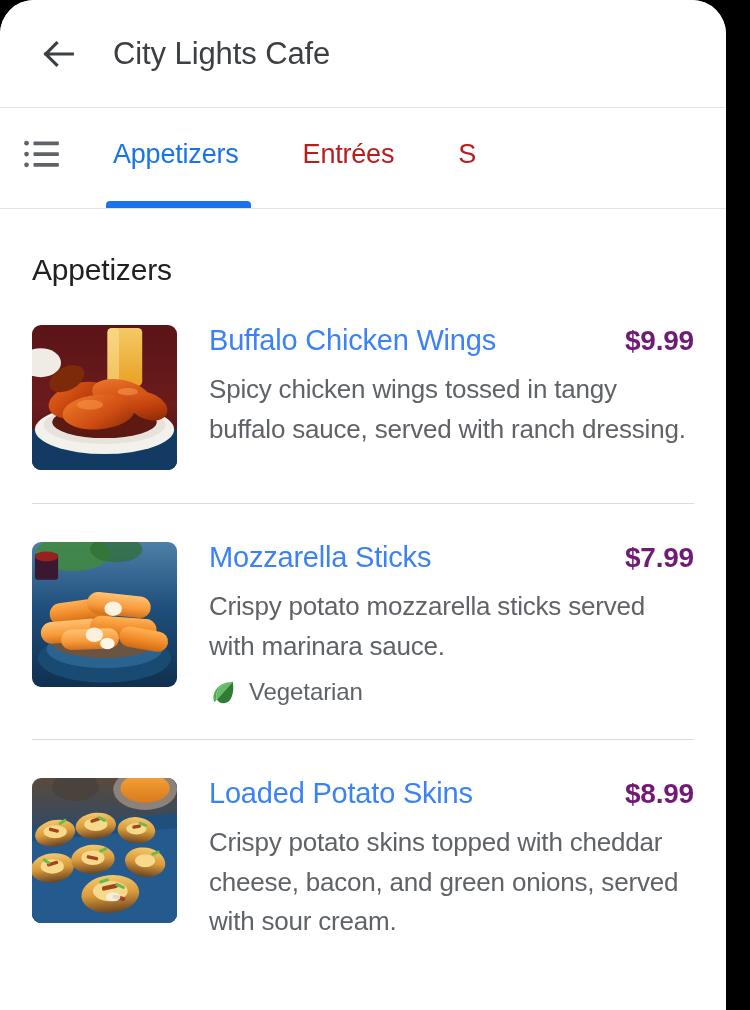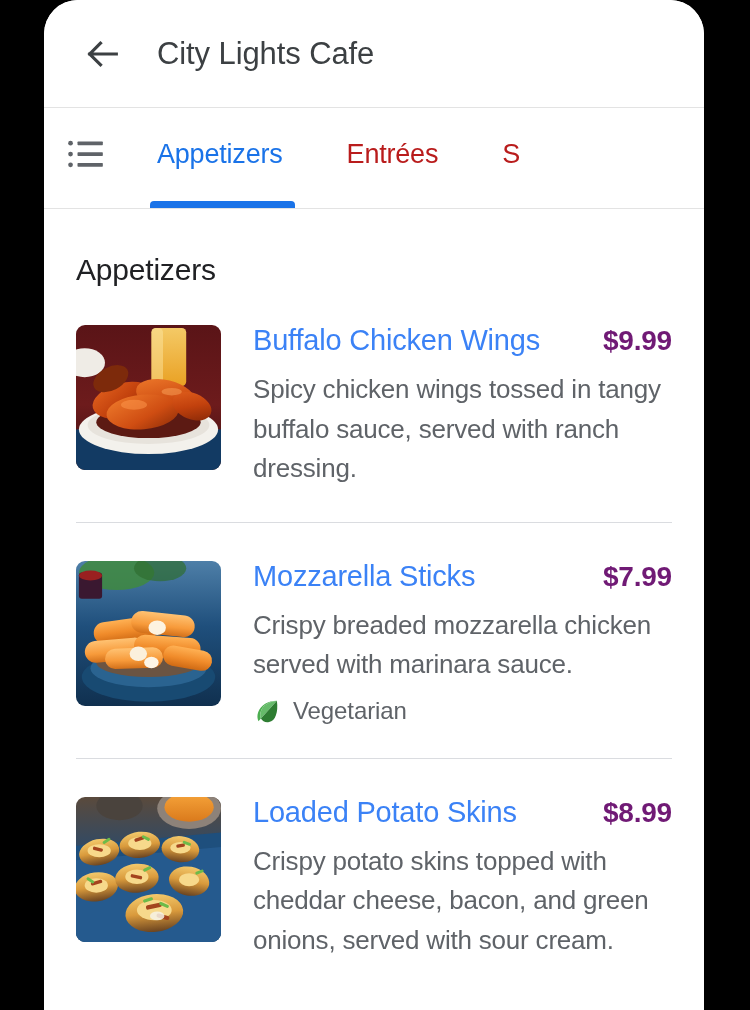--- a/index.html
+++ b/index.html
@@ -16,28 +16,27 @@
     position: relative;
     width: 750px;
     height: 1010px;
     background: #000000;
   }
 
   .app-card {
     position: absolute;
     left: 0;
     top: 0;
-    width: 660px;
+    width: 726px;
     height: 1010px;
     background: #ffffff;
     border-top-left-radius: 34px;
     border-top-right-radius: 34px;
     overflow: hidden;
     font-family: "Liberation Sans", sans-serif;
-    margin-left: 44px;
   }
 
   
   .app-bar {
     position: relative;
     height: 108px;
     background: #ffffff;
     border-bottom: 1px solid #e3e3e3;
     display: flex;
     align-items: center;
@@ -336,21 +335,21 @@
           <ellipse cx="56" cy="46" rx="6" ry="5" fill="#fdf3e0"></ellipse>
           <ellipse cx="43" cy="64" rx="6" ry="5" fill="#fbf0dc"></ellipse>
           <ellipse cx="52" cy="70" rx="5" ry="4" fill="#fdf5e6"></ellipse>
         </svg>
       </div>
       <div class="item-info">
         <div class="item-head">
           <div class="item-name">Mozzarella Sticks</div>
           <div class="item-price">$7.99</div>
         </div>
-        <div class="item-desc">Crispy breaded mozzarella chicken served with marinara sauce.</div>
+        <div class="item-desc">Crispy potato mozzarella sticks served with marinara sauce.</div>
         <div class="tag-row">
           <span>
             <svg class="leaf-icon" viewBox="0 0 24 24" aria-hidden="true">
               <path d="M20.5 3.2C13 3.2 6.6 6.9 4.4 13.1c-1 2.8-.7 5.5.3 7.6l2.1-2.2C5.9 16.4 6 14 6.9 11.7 8.7 6.9 14 3.9 20.5 3.2z" fill="#4caf50"></path>
               <path d="M20.5 3.2C14 3.9 8.7 6.9 6.9 11.7c-.9 2.3-1 4.7-.1 6.8L20.5 3.2z" fill="#66bb6a"></path>
               <path d="M20.5 3.2L6.8 18.5c1.3 2.6 4 3.6 7 3 5.4-1.1 8-8.2 6.7-18.3z" fill="#2e7d32"></path>
             </svg>
           </span>
           <span class="tag-label">Vegetarian</span>
         </div>

